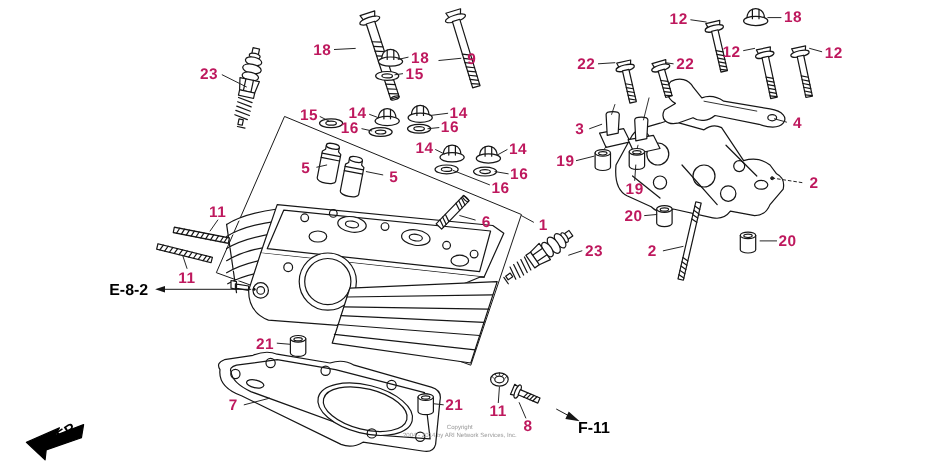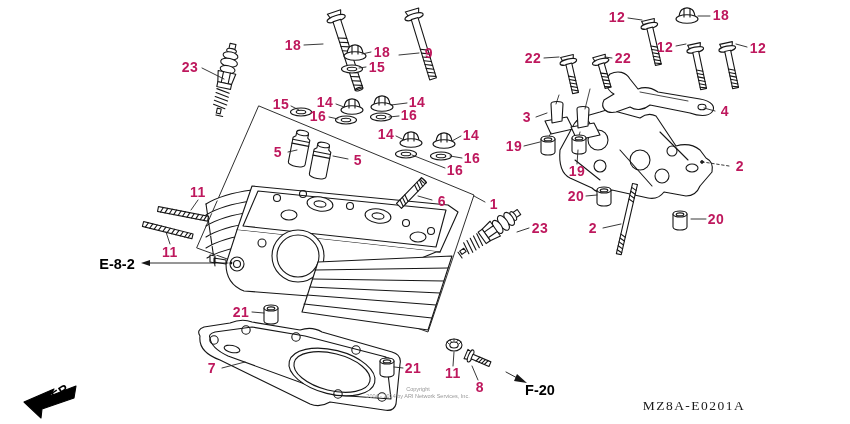--- a/index.html
+++ b/index.html
@@ -354,24 +354,23 @@
   <div class="callout" style="left:725px;top:111px">4</div>
   <div class="callout" style="left:740px;top:166px">2</div>
   <div class="callout" style="left:514px;top:146px">19</div>
   <div class="callout" style="left:577px;top:171px">19</div>
   <div class="callout" style="left:576px;top:196px">20</div>
   <div class="callout" style="left:716px;top:219px">20</div>
   <div class="callout" style="left:593px;top:228px">2</div>
   <div class="callout" style="left:540px;top:228px">23</div>
 
   <div class="ref" style="left:117px;top:264px">E-8-2</div>
-  <div class="ref" style="left:540px;top:390px">F-20</div>
+  <div class="ref" style="left:540px;top:390px">F-11</div>
 
   <div class="fr" style="left:62px;top:391px">FR.</div>
 
   <div class="copyright" style="left:418px;top:393px">
     <div>Copyright</div>
     <div>2004 - 2014 by ARI Network Services, Inc.</div>
   </div>
 
-  <div class="code" style="left:694px;top:406px">MZ8A-E0201A</div>
 
 </div>
 
 </body></html>

